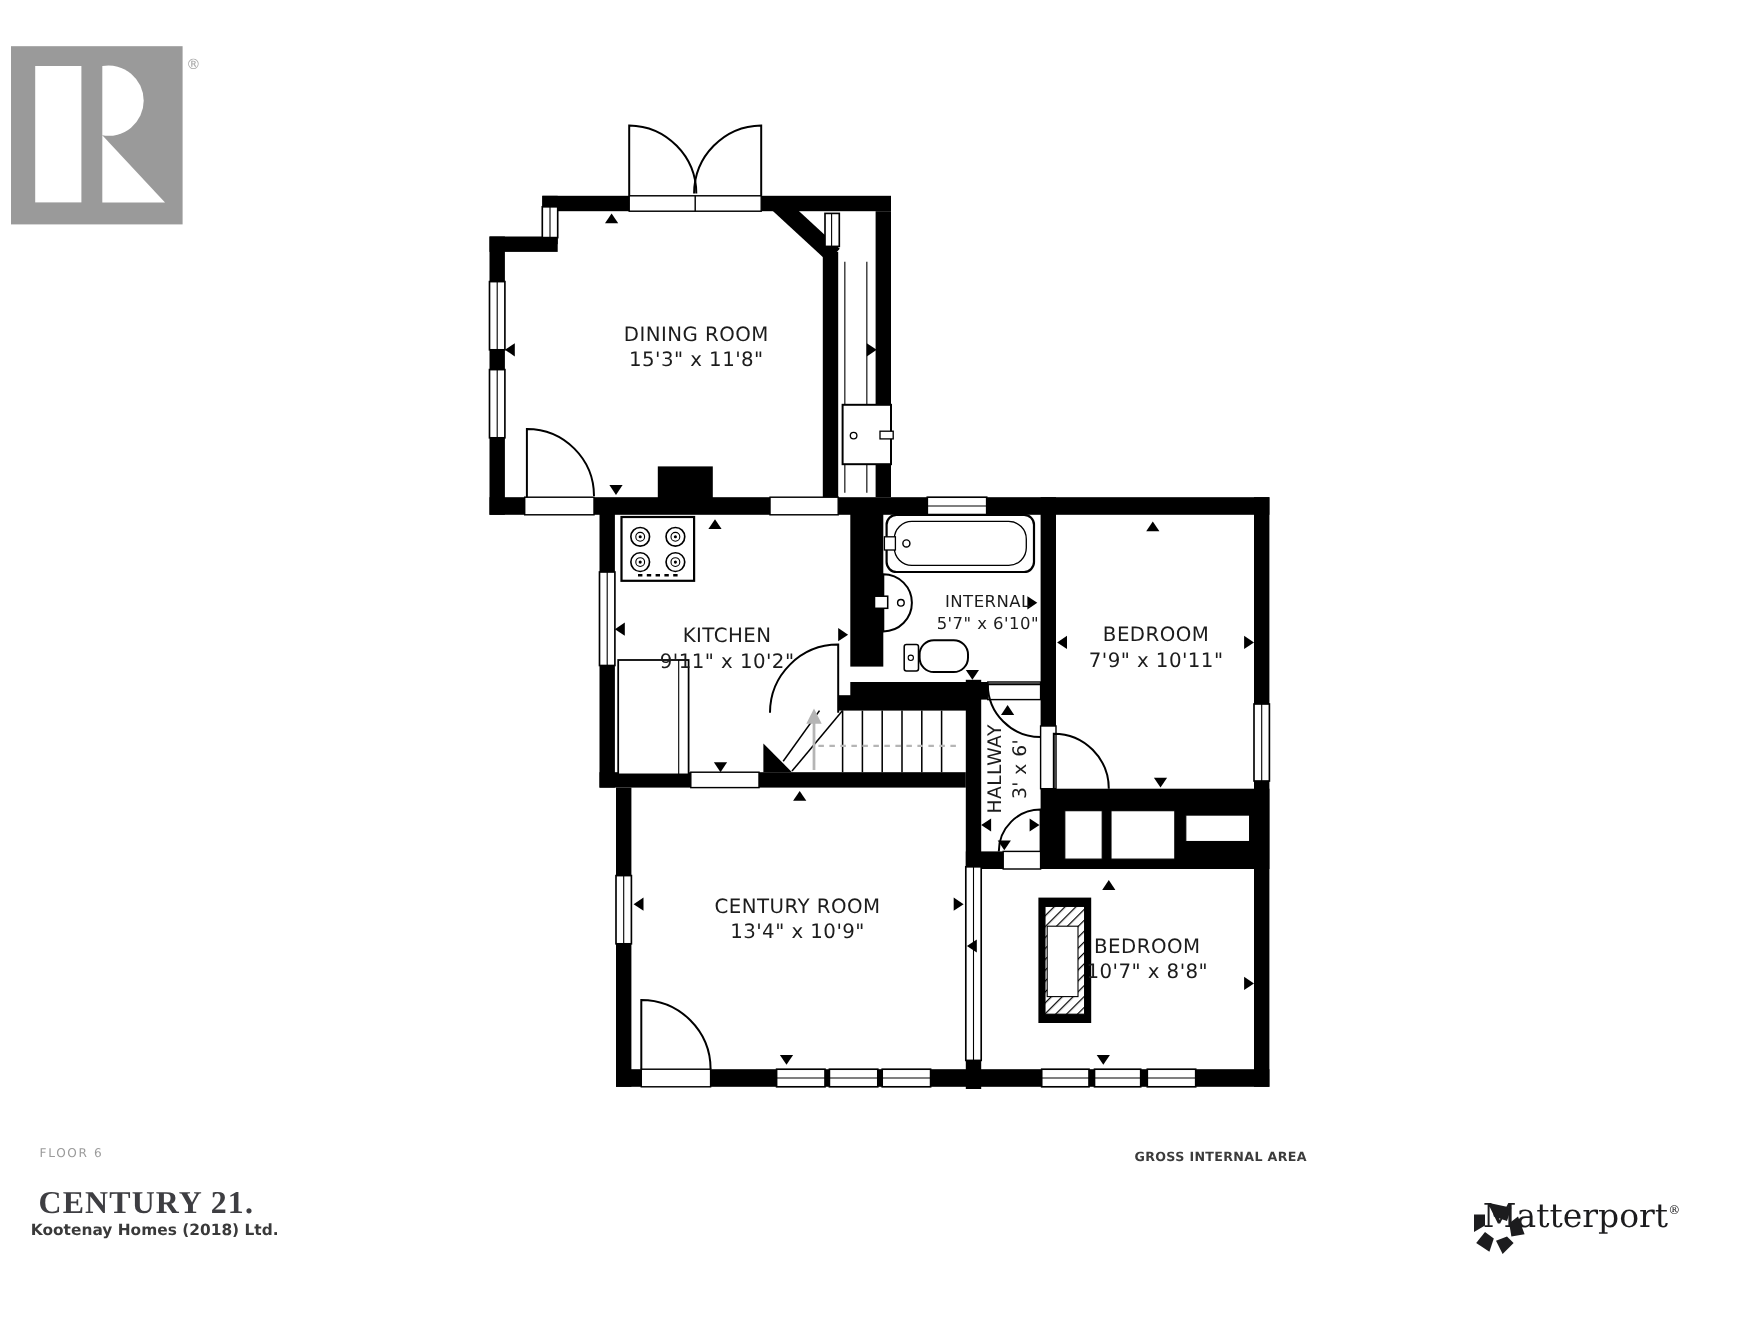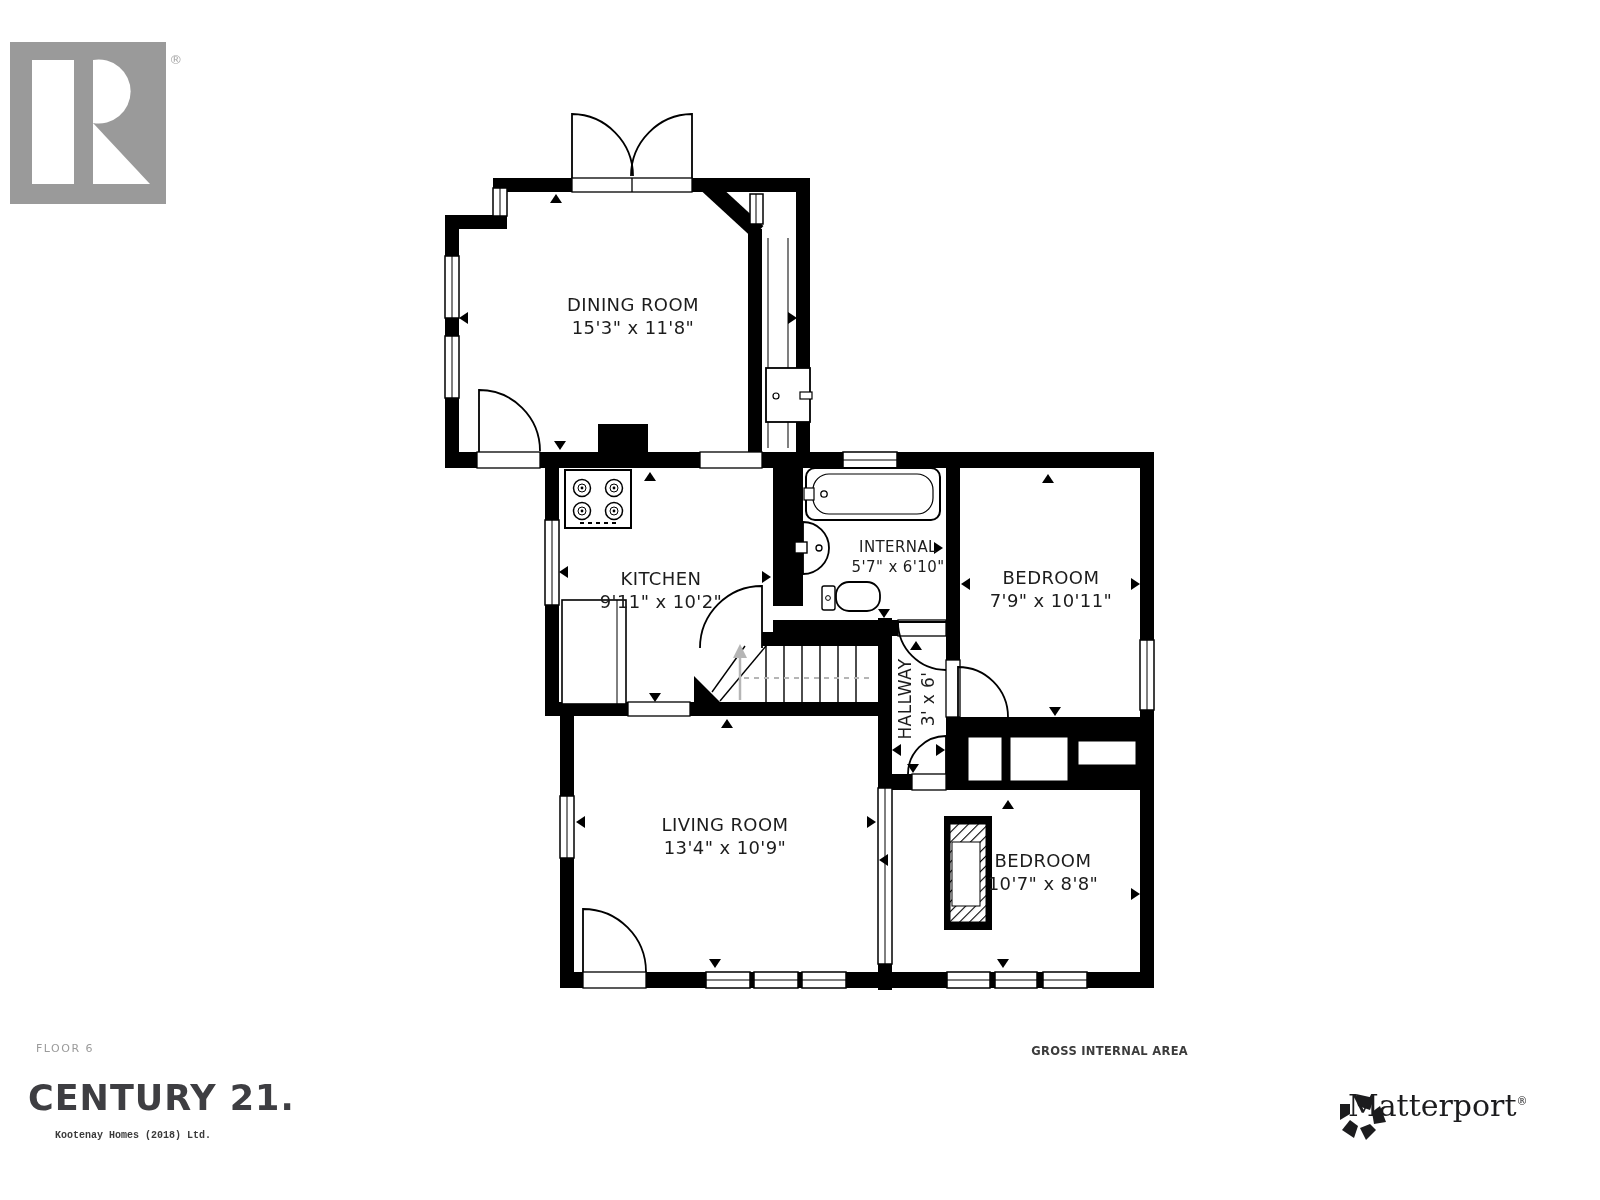--- a/index.html
+++ b/index.html
@@ -12,22 +12,22 @@
   .room-label.small{font-size:15px;line-height:20px;}
   .room-label.hall{transform:translate(-50%,-50%) rotate(-90deg);font-size:17px;}
   
   .realtor{position:absolute;left:8px;top:40px;width:200px;}
   .realtor-word{margin-top:6px;font-size:31px;color:#a7a7a7;letter-spacing:3px;font-weight:400;}
   .realtor-word sup{font-size:13px;letter-spacing:0;}
   
   .floor-label{position:absolute;left:36px;top:1042px;font-size:11px;color:#9b9b9b;letter-spacing:1.5px;}
   
   .c21{position:absolute;left:28px;top:1078px;width:210px;text-align:center;color:#3e3e42;}
-  .c21-word{font-size:35px;font-weight:bold;letter-spacing:1px;white-space:nowrap;}
-  .c21-sub{margin-top:12px;font-size:10px;font-weight:bold;color:#3a3a3a;white-space:nowrap;font-family:Liberation Mono, monospace;}
+  .c21-word{font-size:29px;font-weight:bold;letter-spacing:1px;white-space:nowrap;font-family:Liberation Serif, serif;}
+  .c21-sub{margin-top:0;font-size:14px;font-weight:bold;color:#3a3a3a;white-space:nowrap;}
   
   .mp{position:absolute;left:1340px;top:1088px;display:flex;align-items:center;color:#1c1c1e;}
   .mp-word{font-family:"DejaVu Serif", serif;font-size:30px;margin-left:8px;white-space:nowrap;}
   .mp-word sup{font-size:11px;}
   
   .footer{position:absolute;left:388px;top:1044px;width:800px;text-align:right;}
   .f-title{font-size:11.5px;font-weight:600;color:#3c3c3c;letter-spacing:.3px;}
   .f-line{font-size:11.5px;font-weight:600;color:#3c3c3c;margin-top:2px;letter-spacing:.3px;}
   .f-disc{font-size:11.5px;color:#a6a6a6;margin-top:3px;letter-spacing:.6px;}
 </style>
@@ -251,21 +251,21 @@
     </div>
     <div class="room-label" style="left:1051px;top:589px">
       <div>BEDROOM</div>
       <div>7'9" x 10'11"</div>
     </div>
     <div class="room-label hall" style="left:917px;top:699px">
       <div>HALLWAY</div>
       <div>3' x 6'</div>
     </div>
     <div class="room-label" style="left:725px;top:836px">
-      <div>LIVING ROOM</div>
+      <div>CENTURY ROOM</div>
       <div>13'4" x 10'9"</div>
     </div>
     <div class="room-label" style="left:1043px;top:872px">
       <div>BEDROOM</div>
       <div>10'7" x 8'8"</div>
     </div>
   </div>
 
   <div class="realtor">
     <svg width="160" height="166" viewBox="0 0 160 166">

